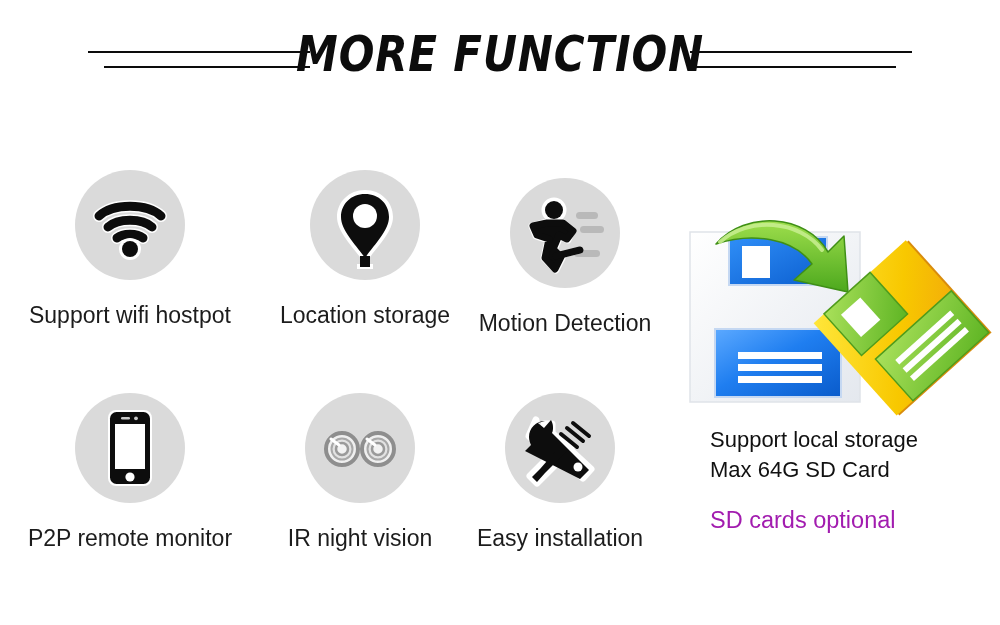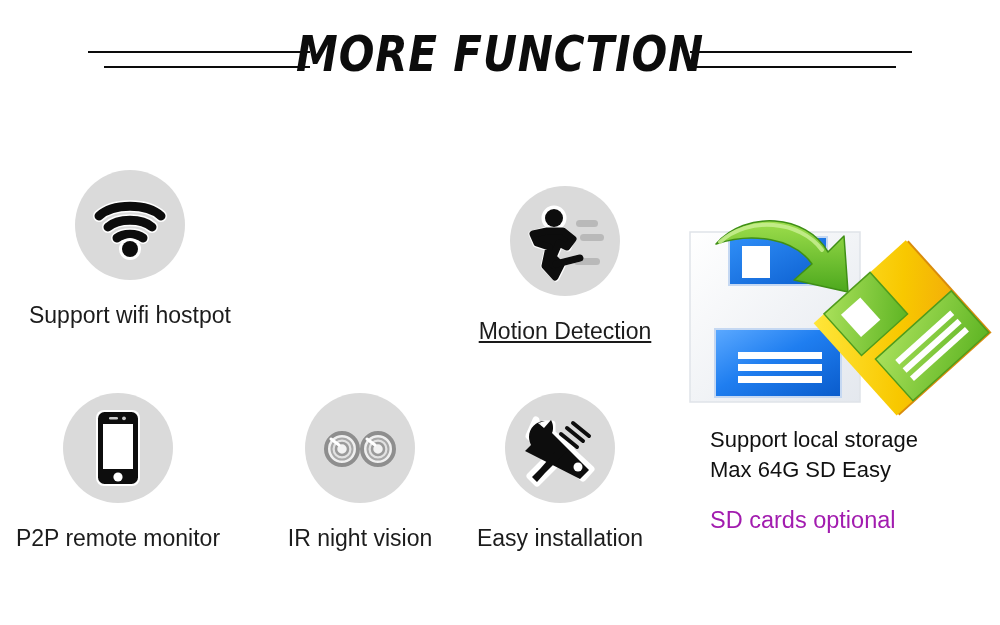--- a/index.html
+++ b/index.html
@@ -83,22 +83,22 @@
   .feature .caption {
     margin-top: 22px;
     font-size: 23px;
     line-height: 26px;
     color: #1c1c1c;
     white-space: nowrap;
   }
 
   .f-wifi     { left: 20px;  top: 20px;  }
   .f-loc      { left: 255px; top: 20px;  }
-  .f-motion   { left: 455px; top: 36px; text-decoration: underline;  }
-  .f-p2p      { left: 8px;  top: 243px; }
+  .f-motion   { left: 455px; top: 28px;  }
+  .f-p2p      { left: 20px;  top: 243px; }
   .f-ir       { left: 250px; top: 243px; }
   .f-tools    { left: 450px; top: 243px; }
 
   
   .sd-art {
     position: absolute;
     left: 676px;
     top: 196px;
     width: 320px;
     height: 230px;
@@ -149,20 +149,31 @@
           <path d="M33 57 C43 48, 67 48, 77 57"></path>
           <path d="M42 68 C48 63, 62 63, 68 68"></path>
         </g>
         <circle cx="55" cy="79" r="11" fill="#ffffff"></circle>
         <circle cx="55" cy="79" r="8" fill="#0d0d0d"></circle>
       </svg>
     </div>
     <div class="caption">Support wifi hostpot</div>
   </div>
 
+  <div class="feature f-loc">
+    <div class="disc">
+      <svg class="glyph" viewBox="0 0 110 110">
+        <path d="M55 20 C39 20, 27 32, 27 47 C27 62, 44 78, 52 90 L52 94 L47 94 L47 99 L63 99 L63 94 L58 94 L58 90 C66 78, 83 62, 83 47 C83 32, 71 20, 55 20 Z" fill="#ffffff"></path>
+        <path d="M55 24 C41 24, 31 34, 31 47 C31 61, 47 76, 55 88 C63 76, 79 61, 79 47 C79 34, 69 24, 55 24 Z" fill="#0d0d0d"></path>
+        <rect x="50" y="86" width="10" height="11" fill="#0d0d0d"></rect>
+        <circle cx="55" cy="46" r="12" fill="#ffffff"></circle>
+      </svg>
+    </div>
+    <div class="caption">Location storage</div>
+  </div>
 
   <div class="feature f-motion">
     <div class="disc">
       <svg class="glyph" viewBox="0 0 110 110">
         <g fill="#b9b9b9">
           <rect x="66" y="34" width="22" height="7" rx="3.5"></rect>
           <rect x="70" y="48" width="24" height="7" rx="3.5"></rect>
           <rect x="64" y="72" width="26" height="7" rx="3.5"></rect>
         </g>
         <g fill="#ffffff" stroke="#ffffff" stroke-width="7" stroke-linejoin="round" stroke-linecap="round">
@@ -301,15 +312,15 @@
 
     <rect x="186" y="136" width="102" height="56" fill="url(#gGreenPanel)" stroke="#4f9c1c" stroke-width="1.5"></rect>
     <rect x="200" y="150" width="74" height="6" fill="#ffffff"></rect>
     <rect x="200" y="161" width="74" height="6" fill="#ffffff"></rect>
     <rect x="200" y="172" width="74" height="6" fill="#ffffff"></rect>
   </g>
 </svg>
 
 <div class="sd-text">
   <div class="line">Support local storage</div>
-  <div class="line">Max 64G SD Easy</div>
+  <div class="line">Max 64G SD Card</div>
   <div class="note">SD cards optional</div>
 </div>
 
 </body></html>

